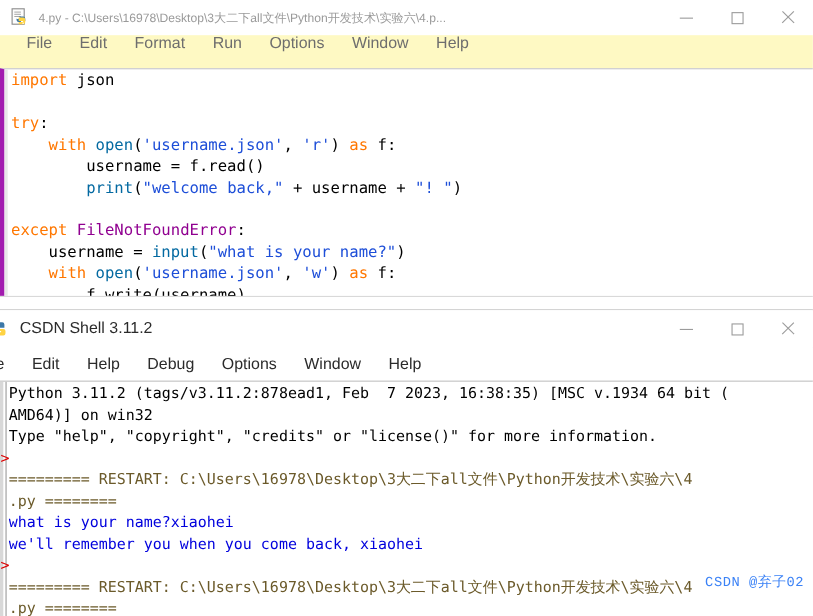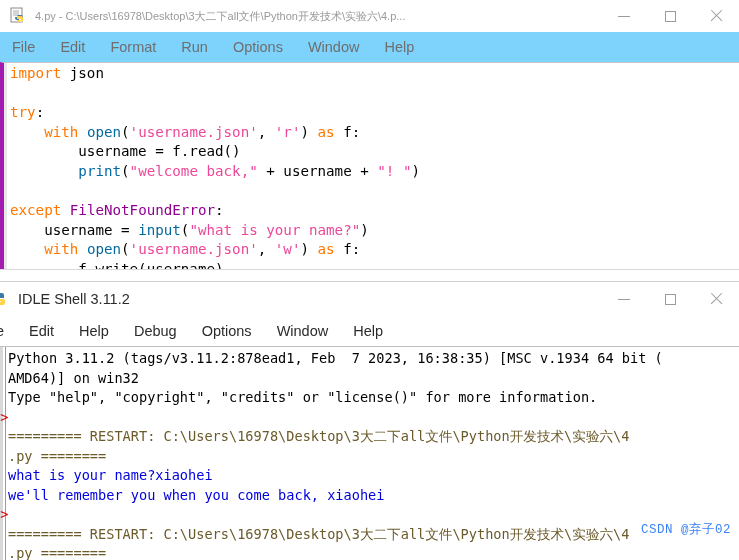--- a/index.html
+++ b/index.html
@@ -96,24 +96,24 @@
   }
   .glyph-close::before { transform: rotate(45deg); }
   .glyph-close::after  { transform: rotate(-45deg); }
 
   .menubar {
     position: absolute;
     top: 32px;
     left: 0;
     width: 100%;
     height: 30px;
-    background: #7dd3fc;
-    display: flex;
-    align-items: center;
-    padding-left: 12px;
+    background: #fef9c3;
+    display: flex;
+    align-items: flex-start;
+    padding-left: 24px;
     box-sizing: border-box;
   }
   .menu-item {
     font-size: 14.5px;
     color: #6e6e6e;
     padding: 0 13px 0 0;
     margin-right: 12px;
     white-space: nowrap;
     cursor: default;
   }
@@ -156,21 +156,21 @@
     width: 100%;
     height: 8px;
     background: #ffffff;
     border-top: 1px solid #d9d9d9;
     box-sizing: border-box;
   }
 
   
   .t-kw  { color: #ff7700; }
   .t-def { color: #900090; }
-  .t-str { color: #ec4899; }
+  .t-str { color: #1d4ed8; }
   .t-blt { color: #0369a1; }
   .t-txt { color: #000000; }
 
   
   #shell-window {
     position: absolute;
     left: -14px;
     top: 282px;
     width: 753px;
     height: 278px;
@@ -337,21 +337,21 @@
 
 <div id="shell-window">
 
   <div class="shell-titlebar">
     <span class="shell-title-icon">
       <svg width="18" height="18" viewBox="0 0 18 18">
         <path d="M5 3 h5 a2 2 0 0 1 2 2 v3 h-5 v1 h-4 a2 2 0 0 1 -2 -2 v-2 a2 2 0 0 1 2 -2 z" fill="#3c78a8"></path>
         <path d="M6 9 h5 a2 2 0 0 1 2 2 v2 a2 2 0 0 1 -2 2 h-5 a2 2 0 0 1 -2 -2 v-1 h5 v-1 h-3 z" fill="#ffd343"></path>
       </svg>
     </span>
-    <span class="shell-title-text">IDLE Shell 3.11.2</span>
+    <span class="shell-title-text">CSDN Shell 3.11.2</span>
     <span class="win-btns">
       <span class="win-btn">
           <span class="glyph-min"></span>
         </span>
       <span class="win-btn">
           <span class="glyph-max"></span>
         </span>
       <span class="win-btn">
           <span class="glyph-close"></span>
         </span>

